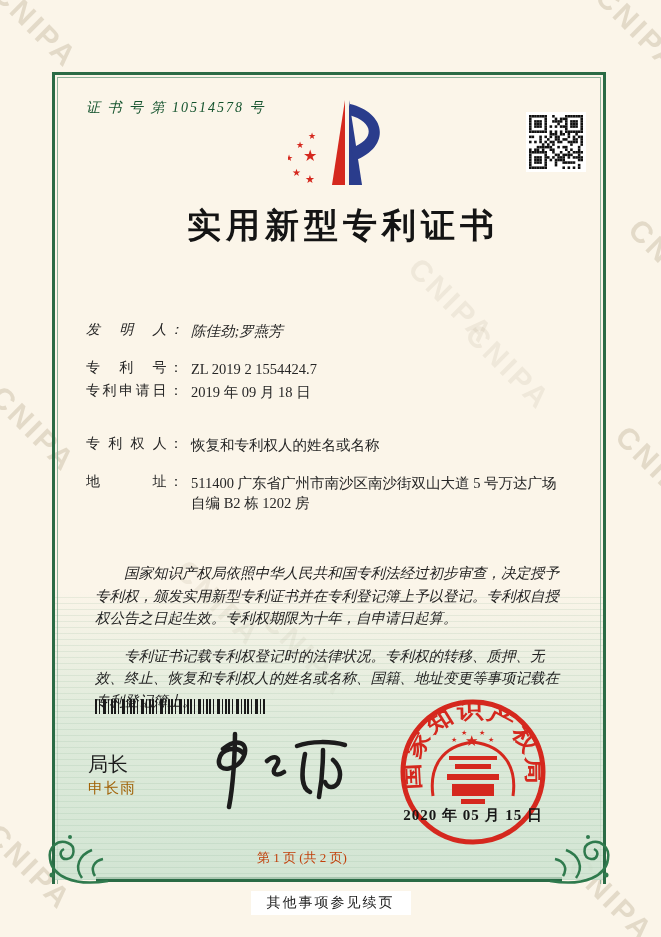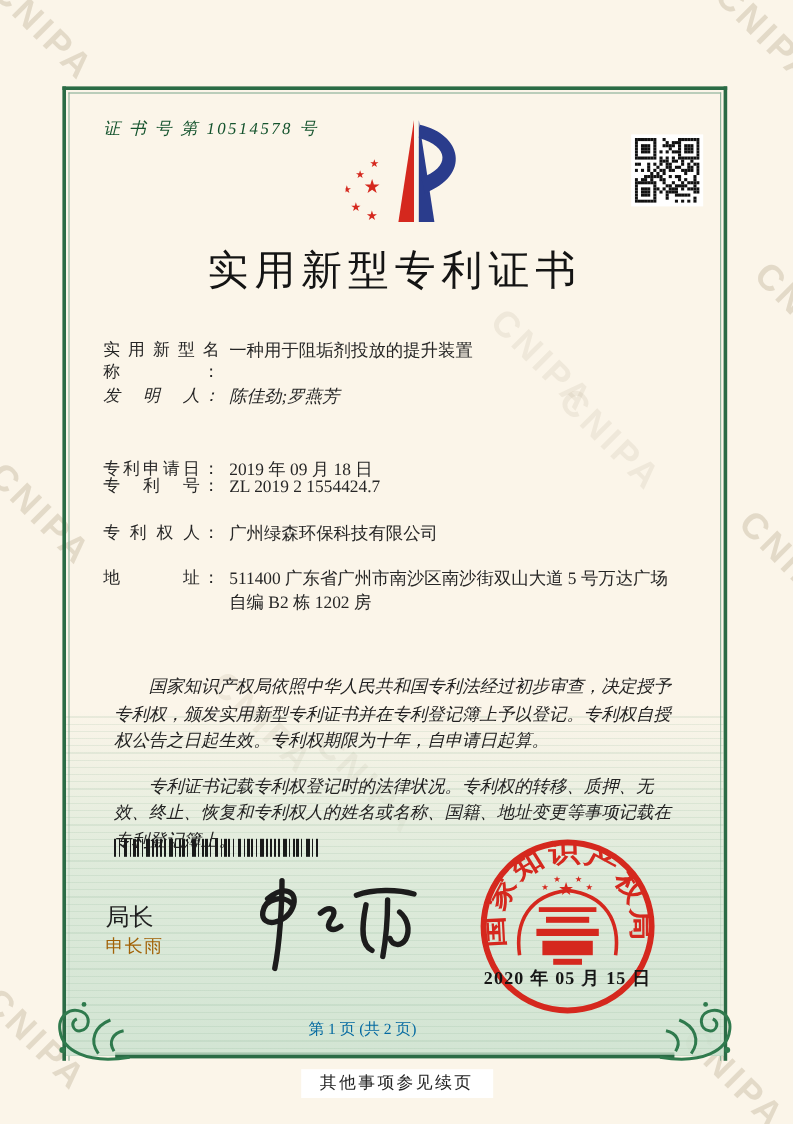--- a/index.html
+++ b/index.html
@@ -33,21 +33,21 @@
   .tint{
     position:absolute;left:55px;top:592px;width:548px;height:288px;z-index:1;
     background:
       repeating-linear-gradient(0deg, rgba(110,160,125,0.13) 0px, rgba(110,160,125,0.13) 1px, rgba(0,0,0,0) 1px, rgba(0,0,0,0) 6px),
       linear-gradient(to bottom, rgba(219,234,220,0) 0%, rgba(213,231,214,0.75) 45%, rgba(206,227,209,0.9) 100%);
     pointer-events:none;
   }
   .cert-no{left:86px;top:99px;font-size:14px;letter-spacing:2px;color:#14532d;z-index:2;font-style:italic;}
   .title{
     left:52px;top:203px;width:554px;text-align:center;z-index:2;
-    font-size:34px;font-weight:normal;letter-spacing:5px;color:#141414;
+    font-size:34px;font-weight:bold;letter-spacing:5px;color:#141414;padding-left:14px;
   }
   .row{left:86px;width:505px;z-index:2;font-size:14.5px;color:#262626;}
   .flabel{
     display:inline-block;width:97px;font-size:14px;
     text-align:justify;text-align-last:justify;vertical-align:top;color:#262626;
   }
   .fvalue{display:inline-block;margin-left:8px;white-space:pre-line;vertical-align:top;line-height:20px;}
   .grant{position:absolute;left:236px;top:0;white-space:nowrap;}
   .paras{left:80px;top:547px;width:508px;z-index:2;
     font-size:14.5px;line-height:22.5px;color:#222;font-style:italic;}
@@ -62,21 +62,21 @@
       #1a1a1a 16px,#1a1a1a 18px,rgba(0,0,0,0) 18px,rgba(0,0,0,0) 19px);
   }
   .officer-title{left:88px;top:751px;font-size:20px;color:#1e1e1e;z-index:2;}
   .officer-name{left:88px;top:779px;font-size:15px;color:#a16207;z-index:2;letter-spacing:1px;}
   .sig{left:193px;top:729px;z-index:2;}
   .seal{left:391px;top:694px;z-index:2;}
   .seal-date{
     left:391px;top:806px;width:164px;text-align:center;z-index:3;
     font-size:15px;color:#161616;letter-spacing:1px;font-weight:bold;
   }
-  .page-num{left:52px;top:849px;width:500px;text-align:center;font-size:13px;color:#0369a1;z-index:2;}
+  .page-num{left:52px;top:849px;width:500px;text-align:center;font-size:13px;color:#c2410c;z-index:2;}
   .bottom-line{left:96px;top:879px;width:466px;height:3px;background:#2a6b45;z-index:2;
     box-shadow:0 -2px 0 rgba(42,107,69,0.25);}
   .orn{z-index:3;}
   .orn-right{transform:scaleX(-1);}
   .note{
     left:0;right:0;top:891px;margin:0 auto;width:fit-content;z-index:2;
     background:#ffffff;padding:3px 16px;font-size:14px;color:#222;letter-spacing:2px;
   }
   .qr{left:526px;top:112px;width:54px;height:54px;background:#fff;padding:3px;z-index:2;}
 </style>
@@ -340,34 +340,31 @@
         <rect x="15.43" y="51.43" width="2.57" height="2.57" fill="#111"></rect>
         <rect x="33.43" y="51.43" width="2.57" height="2.57" fill="#111"></rect>
         <rect x="38.57" y="51.43" width="2.57" height="2.57" fill="#111"></rect>
         <rect x="43.71" y="51.43" width="2.57" height="2.57" fill="#111"></rect>
         <rect x="48.86" y="51.43" width="2.57" height="2.57" fill="#111"></rect>
       </svg>
   </div>
 
   <div class="abs title">实用新型专利证书</div>
 
-  <div class="abs row" style="top:283px;">
-    <span class="flabel">实用新型名称：</span><span class="fvalue">一种用于阻垢剂投放的提升装置</span>
-  </div>
   <div class="abs row" style="top:321px;font-style:italic;">
     <span class="flabel">发　明　人：</span><span class="fvalue">陈佳劲;罗燕芳</span>
   </div>
-  <div class="abs row" style="top:359px;margin-top:37px;">
+  <div class="abs row" style="top:359px;">
     <span class="flabel">专　利　号：</span><span class="fvalue">ZL 2019 2 1554424.7</span>
   </div>
   <div class="abs row" style="top:382px;">
     <span class="flabel">专利申请日：</span><span class="fvalue">2019 年 09 月 18 日</span>
   </div>
   <div class="abs row" style="top:435px;">
-    <span class="flabel">专 利 权 人：</span><span class="fvalue">广州绿森环保科技有限公司</span>
+    <span class="flabel">专 利 权 人：</span><span class="fvalue">恢复和专利权人的姓名或名称</span>
   </div>
   <div class="abs row" style="top:473px;">
     <span class="flabel">地　　　址：</span><span class="fvalue">511400 广东省广州市南沙区南沙街双山大道 5 号万达广场
 自编 B2 栋 1202 房</span>
   </div>
 
   <div class="abs paras">
     <p>国家知识产权局依照中华人民共和国专利法经过初步审查，决定授予专利权，颁发实用新型专利证书并在专利登记簿上予以登记。专利权自授权公告之日起生效。专利权期限为十年，自申请日起算。</p>
     <p>专利证书记载专利权登记时的法律状况。专利权的转移、质押、无效、终止、恢复和专利权人的姓名或名称、国籍、地址变更等事项记载在专利登记簿上。</p>
   </div>

